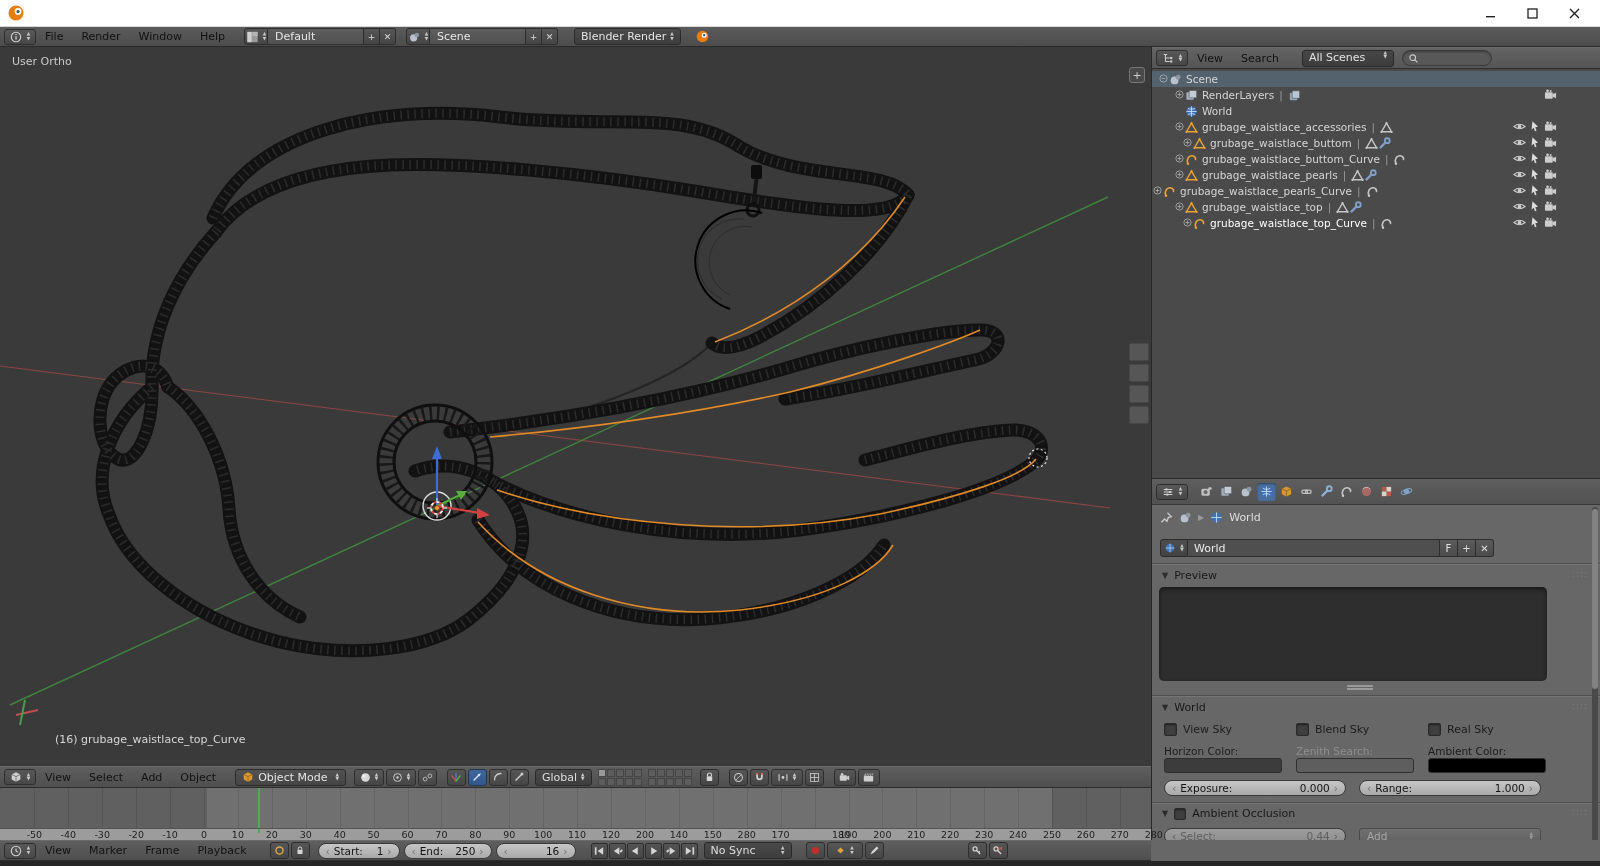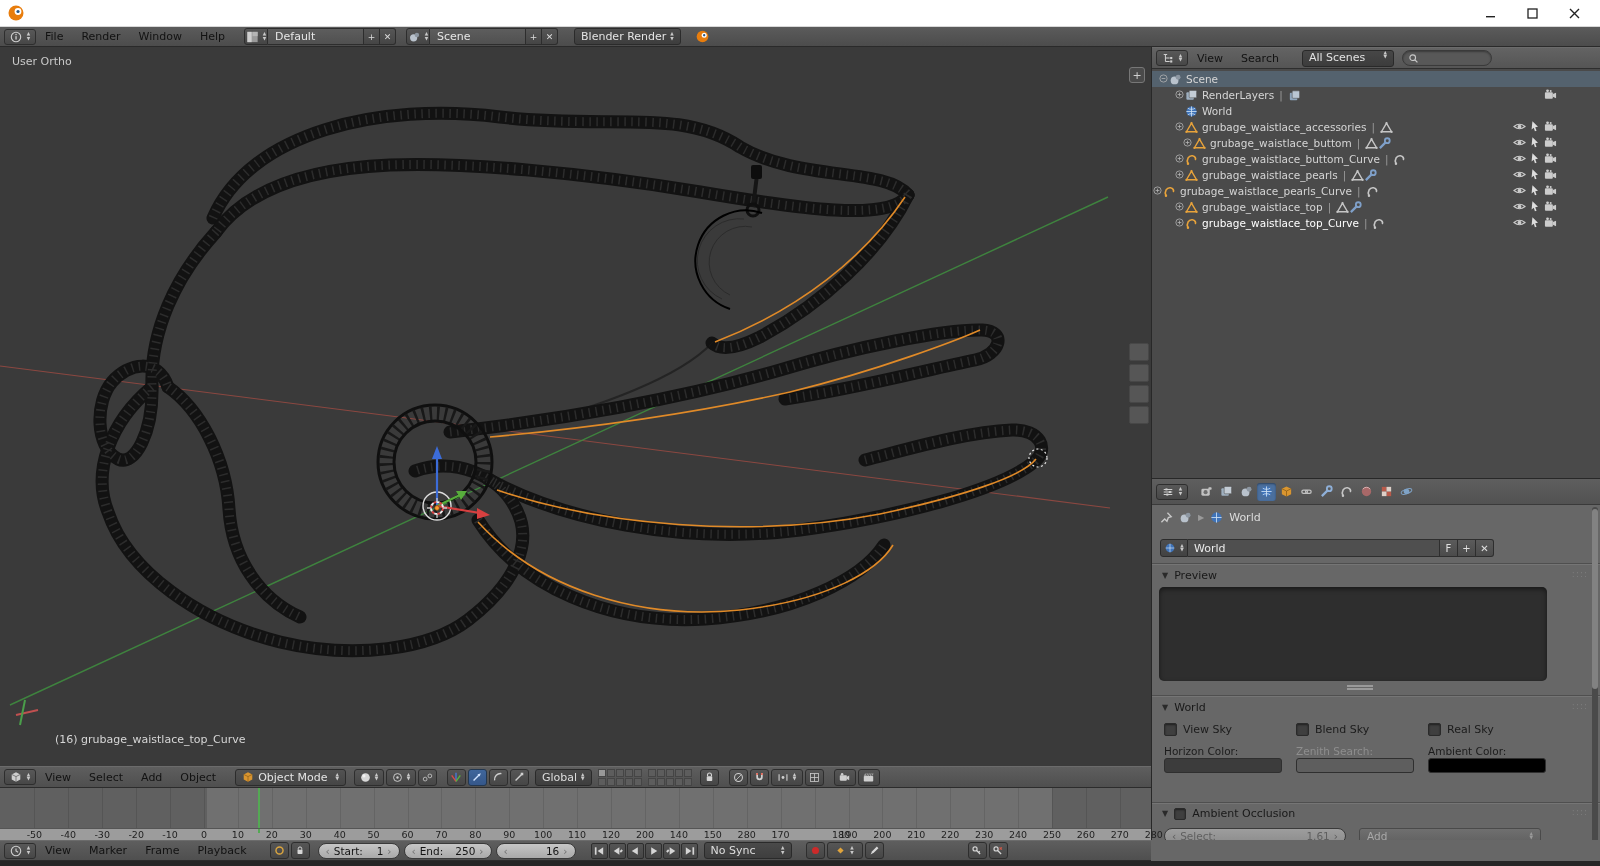--- a/index.html
+++ b/index.html
@@ -853,21 +853,21 @@
             <span><span class="icon">
                 <svg width="13" height="13" viewBox="0 0 14 14">
                   <rect x="1" y="4.5" width="8.5" height="7" rx="1" fill="#cccccc"></rect>
                   <polygon points="9.5,6.5 13,5 13,11 9.5,9.5" fill="#cccccc"></polygon>
                   <circle cx="3.8" cy="3" r="1.5" fill="#cccccc"></circle>
                   <circle cx="7.2" cy="3.2" r="1.1" fill="#cccccc"></circle>
                 </svg>
               </span></span>
           </span>
         </div>
-        <div class="ot-row  active" style="padding-left:22px">
+        <div class="ot-row  active" style="padding-left:30px">
       <span><span class="icon">
               <svg width="11" height="11" viewBox="0 0 14 14">
                 <circle cx="7" cy="7" r="4.6" fill="none" stroke="#b3b3b3"></circle>
                 <path d="M4.6,7 H9.4 M7,4.6 V9.4" stroke="#b3b3b3"></path>
               </svg>
             </span></span>
           <span class="icon">
             <svg width="13" height="13" viewBox="0 0 14 14">
               <path d="M3.2,11.5 C1.2,6.5 4,2.6 8,3 C11,3.4 12,6 11,7.6" fill="none" stroke="#e8a33b" stroke-width="1.8"></path>
               <circle cx="3.2" cy="11.5" r="1.3" fill="#e8a33b"></circle>
@@ -1086,32 +1086,44 @@
         <div style="width:132px">
           <div class="swatch" style="background:#3c3c3c"></div>
         </div>
         <div style="width:132px">
           <div class="swatch" style="background:#5e5e5e"></div>
         </div>
         <div style="width:132px">
           <div class="swatch" style="background:#000000"></div>
         </div>
       </div>
+    <div id="world-sliders" class="abs" style="left:12px;top:301px;display:flex;width:420px">
+        <div class="pill" style="width:182px;margin-right:13px">
+          <span>Exposure:</span>
+          <span class="pl-spacer"></span>
+          <span>0.000</span>
+        </div>
+        <div class="pill" style="width:182px;margin-right:13px">
+          <span>Range:</span>
+          <span class="pl-spacer"></span>
+          <span>1.000</span>
+        </div>
+      </div>
 
     <div class="panel-sep abs" style="top:323px"></div>
     <div class="panel-header abs" style="top:328px">
         <span class="checkbox" style="width:12px;height:12px"></span>
         <span>Ambient Occlusion</span>
       </div>
     <span class="drag-dots abs" style="top:328px">::::</span>
     <div class="abs" style="left:12px;top:349px;display:flex;gap:13px">
       <div class="pill disabled" style="width:182px">
         <span>Select:</span>
           <span class="pl-spacer"></span>
-          <span>1.61</span>
+          <span>0.44</span>
       </div>
       <div class="dd-gray" style="width:182px">
         <span>Add</span>
           <span class="dd-arrows" style="margin-left:auto;color:#9a9a9a"></span>
       </div>
     </div>
     <div id="prop-scroll-track" class="abs"></div>
     <div id="prop-scroll-thumb" class="abs"></div>
   </div>
 

